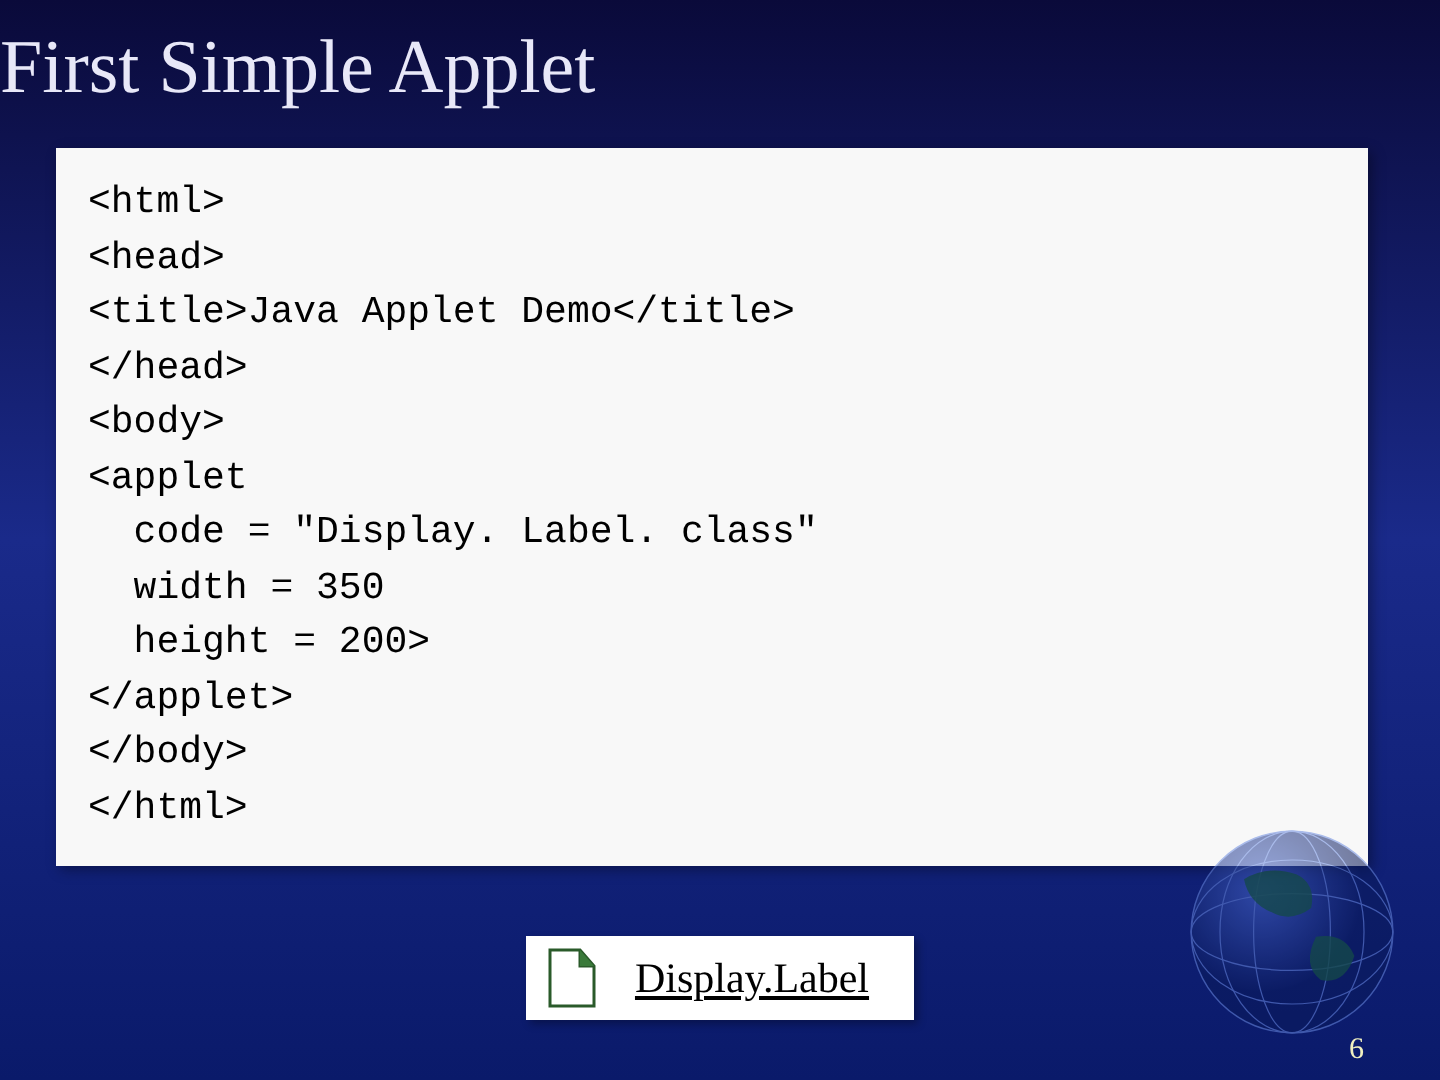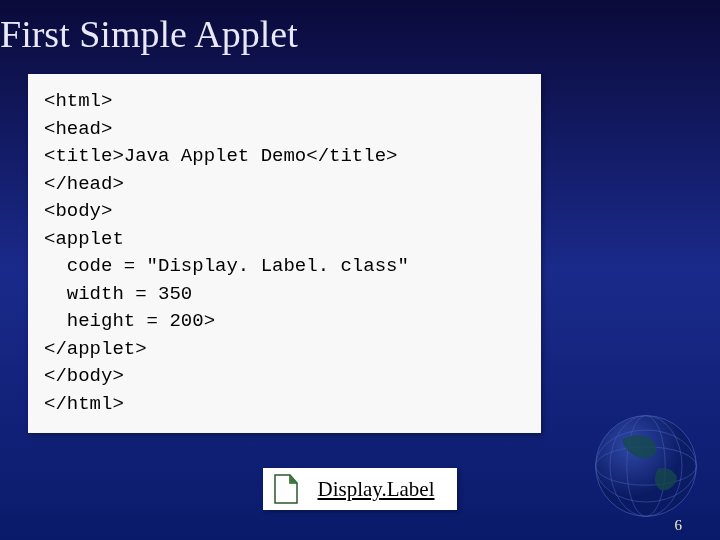--- a/index.html
+++ b/index.html
@@ -18,21 +18,21 @@
   }
   .code-box {
     background: #f8f8f8;
     margin: 18px 28px 0 28px;
     padding: 14px 16px;
     font-family: "Courier New", monospace;
     font-size: 19px;
     line-height: 1.45;
     color: #000;
     box-shadow: 2px 2px 6px rgba(0,0,0,0.35);
-    width: 513px;
+    width: 656px;
   }
   .code-box pre { font-family: inherit; white-space: pre; }
   .bottom-row {
     position: absolute;
     bottom: 30px;
     left: 0; right: 0;
     display: flex;
     align-items: center;
     justify-content: center;
     gap: 38px;

